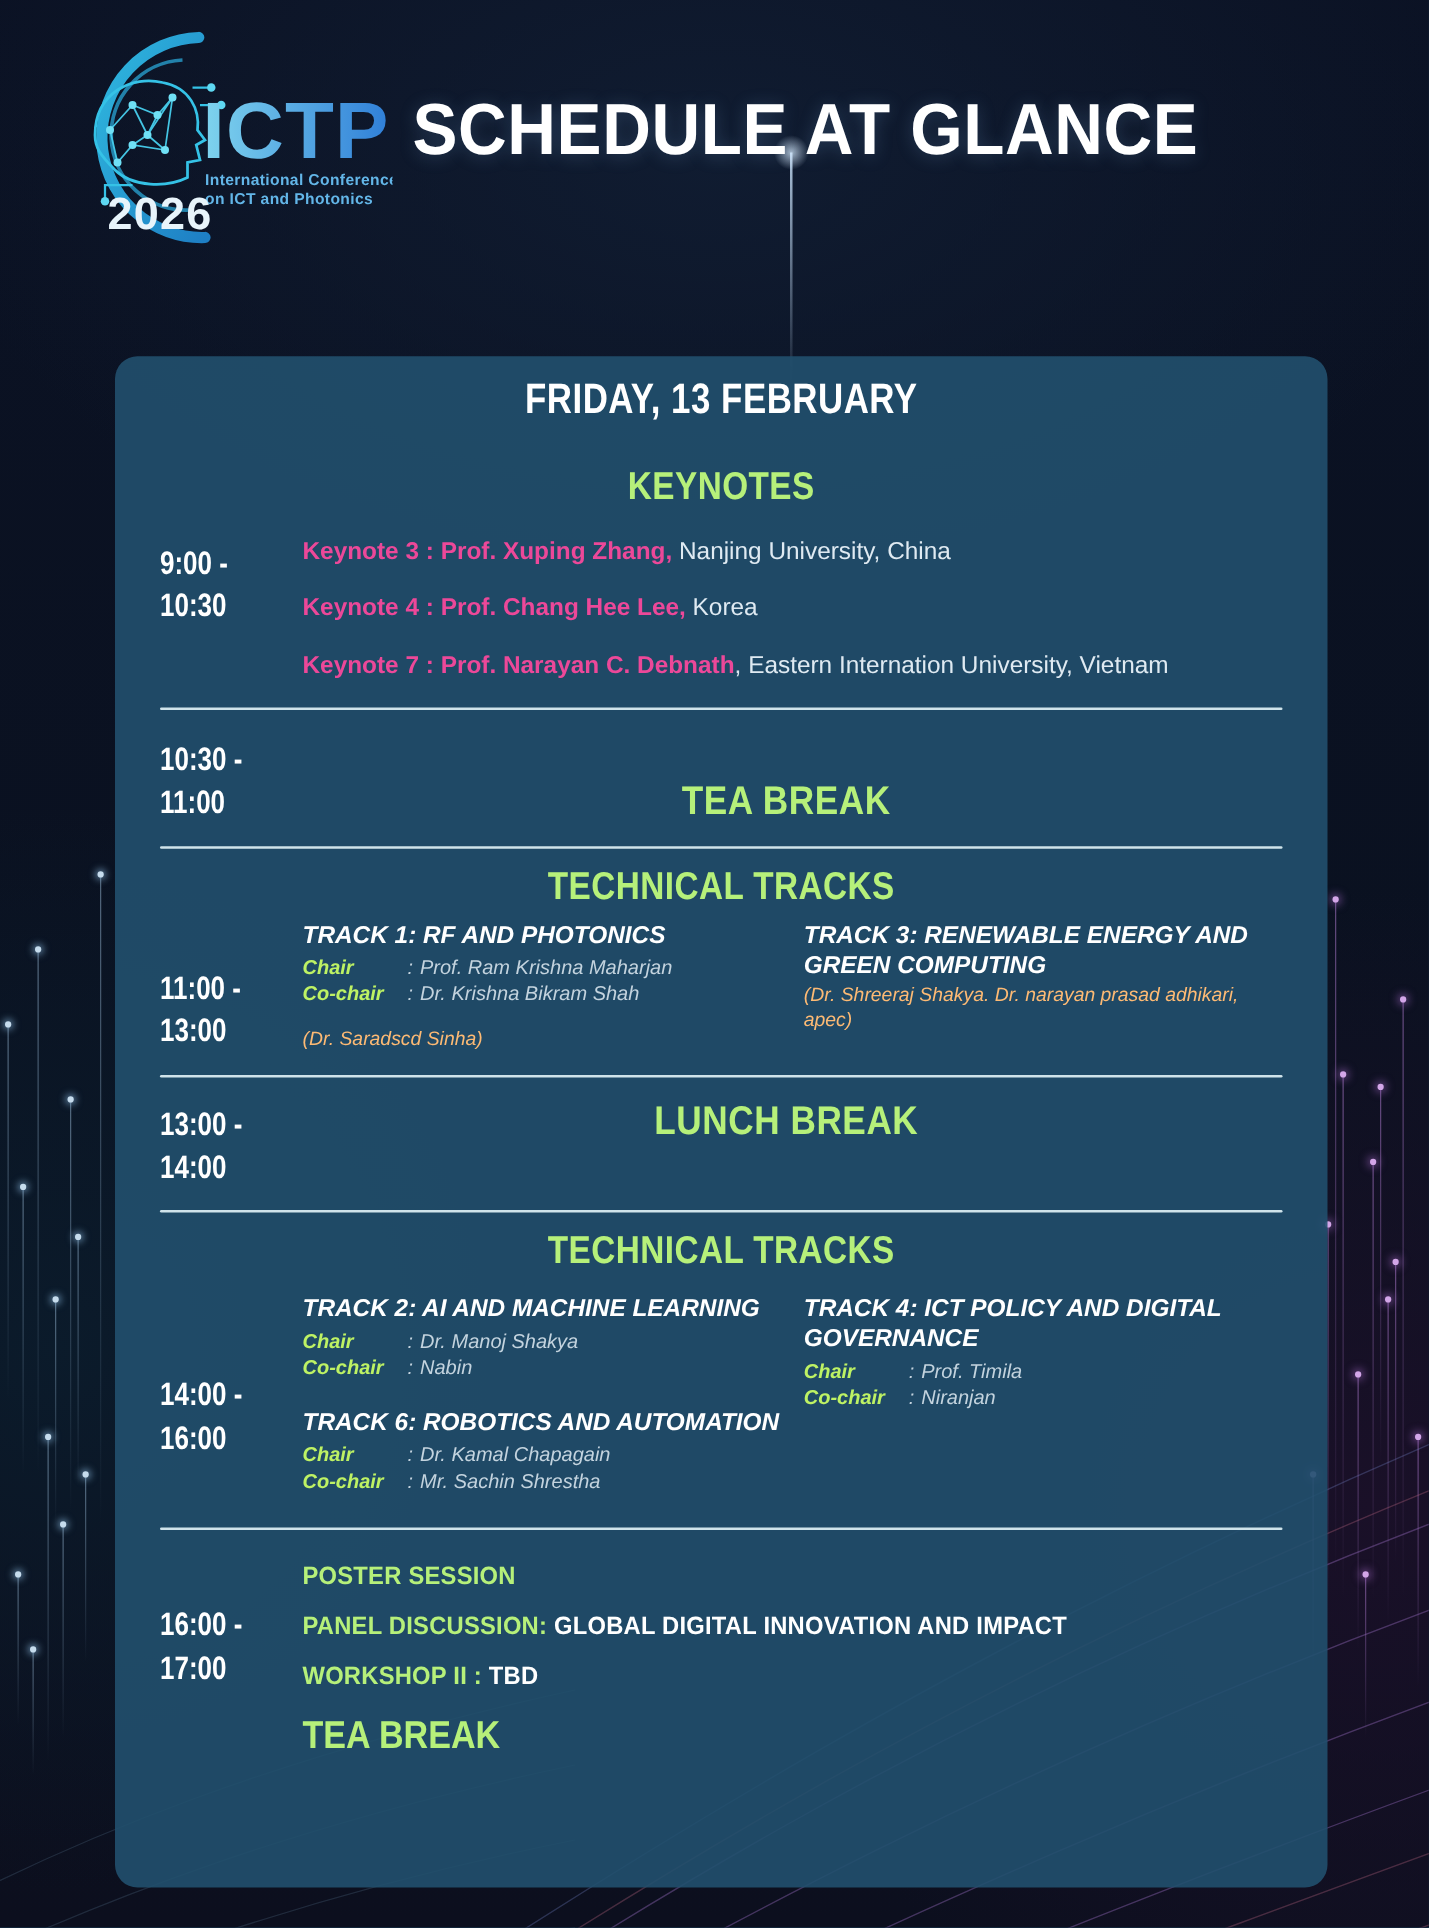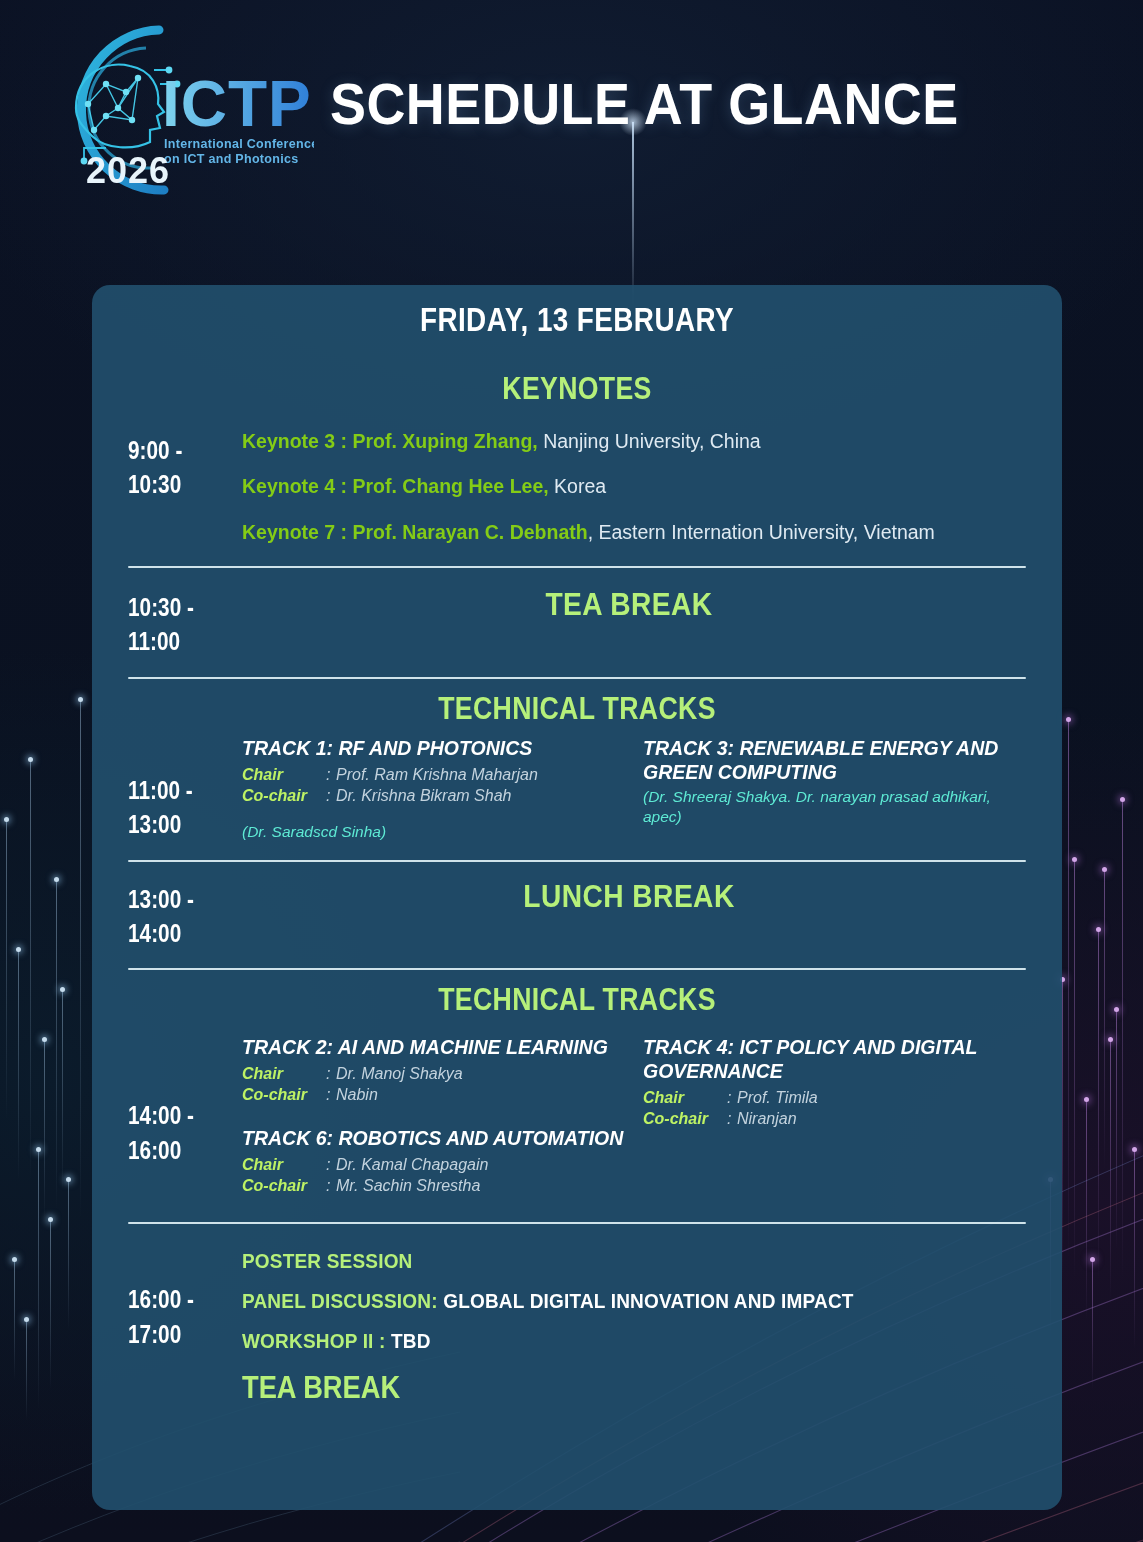--- a/index.html
+++ b/index.html
@@ -59,40 +59,40 @@
   .time{
     width:104px;flex:none;color:#ffffff;font-size:26px;font-weight:700;
     line-height:1.32;transform:scaleX(.80);transform-origin:left center;
     white-space:pre-line;padding-top:4px;
   }
   .rule{height:2px;background:#cfe3ea;margin:0 36px;border-radius:2px;}
 
   
   .kn-list{flex:1;padding-left:10px;}
   .kn{font-size:19.5px;color:#dfeaf2;line-height:1.25;margin-bottom:21px;}
-  .kn b{color:#84cc16;font-weight:700;}
+  .kn b{color:#ec4899;font-weight:700;}
   .kn:last-child{margin-bottom:0;}
 
   
   .break-label{
     flex:1;text-align:center;color:#b6f07a;font-size:32px;font-weight:700;
     transform:scaleX(.88);letter-spacing:.5px;
   }
 
   
   .tracks{flex:1;display:flex;gap:18px;padding-left:10px;}
   .col{width:50%;font-style:italic;}
   .track{margin-bottom:16px;}
   .track:last-child{margin-bottom:0;}
   .track-title{color:#ffffff;font-weight:700;font-size:19.5px;line-height:1.22;margin-bottom:3px;}
   .chairs{font-size:16px;line-height:1.32;}
   .chair-line{display:flex;color:#c3d3de;}
   .chair-line .lbl{color:#bef264;font-weight:700;width:84px;flex:none;}
   .chair-line .sep{width:10px;flex:none;}
-  .note{font-size:15.5px;color:#5eead4;line-height:1.28;}
+  .note{font-size:15.5px;color:#fdba74;line-height:1.28;}
 
   
   .close{flex:1;padding-left:10px;}
   .close-line{font-size:20px;color:#b6f07a;font-weight:700;margin-bottom:17px;letter-spacing:.2px;
     transform:scaleX(.95);transform-origin:left center;}
   .close-line span.white{color:#ffffff;font-weight:700;}
   .close-tea{font-size:31px;color:#b6f07a;font-weight:700;transform:scaleX(.88);
     transform-origin:left center;margin-top:5px;}
 </style>
 </head>
@@ -228,21 +228,21 @@
         <b>Keynote 4 : Prof. Chang Hee Lee,</b><span> Korea</span>
       </div>
       <div class="kn">
         <b>Keynote 7 : Prof. Narayan C. Debnath</b><span>, Eastern Internation University, Vietnam</span>
       </div>
     </div>
   </div>
 
   <div class="rule" style="margin-top:22px;"></div>
 
-  <div class="row" style="margin-top:18px;">
+  <div class="row" style="margin-top:18px;align-items:flex-end;">
     <div class="time">10:30 -
 11:00</div>
     <div class="break-label">TEA BREAK</div>
   </div>
 
   <div class="rule" style="margin-top:18px;"></div>
 
   <div class="section-head" style="margin-top:12px;">TECHNICAL TRACKS</div>
 
   <div class="row" style="margin-top:10px;">

